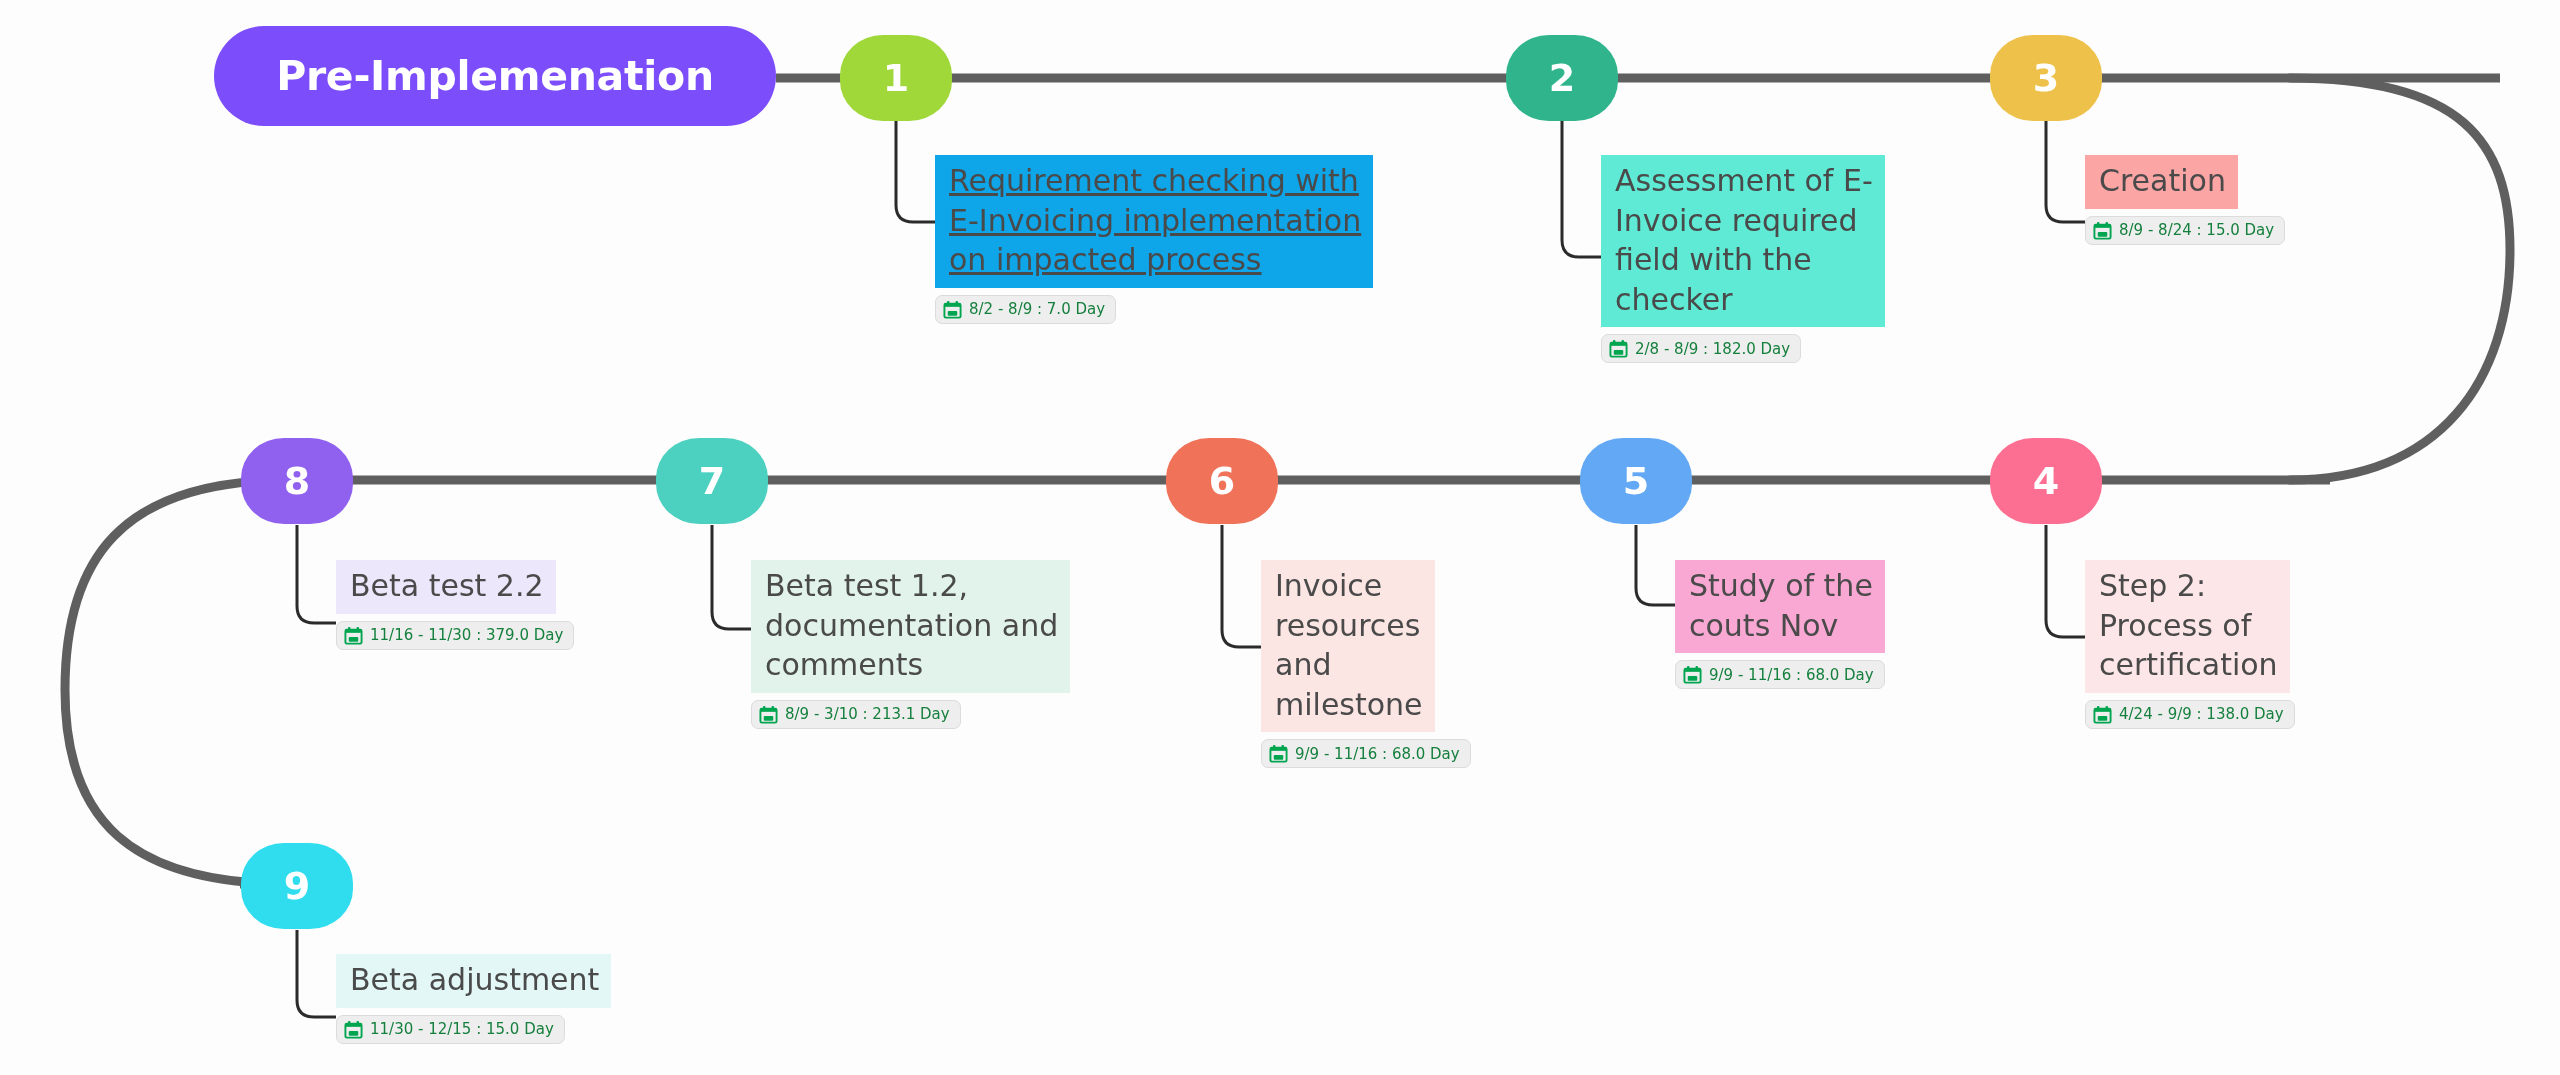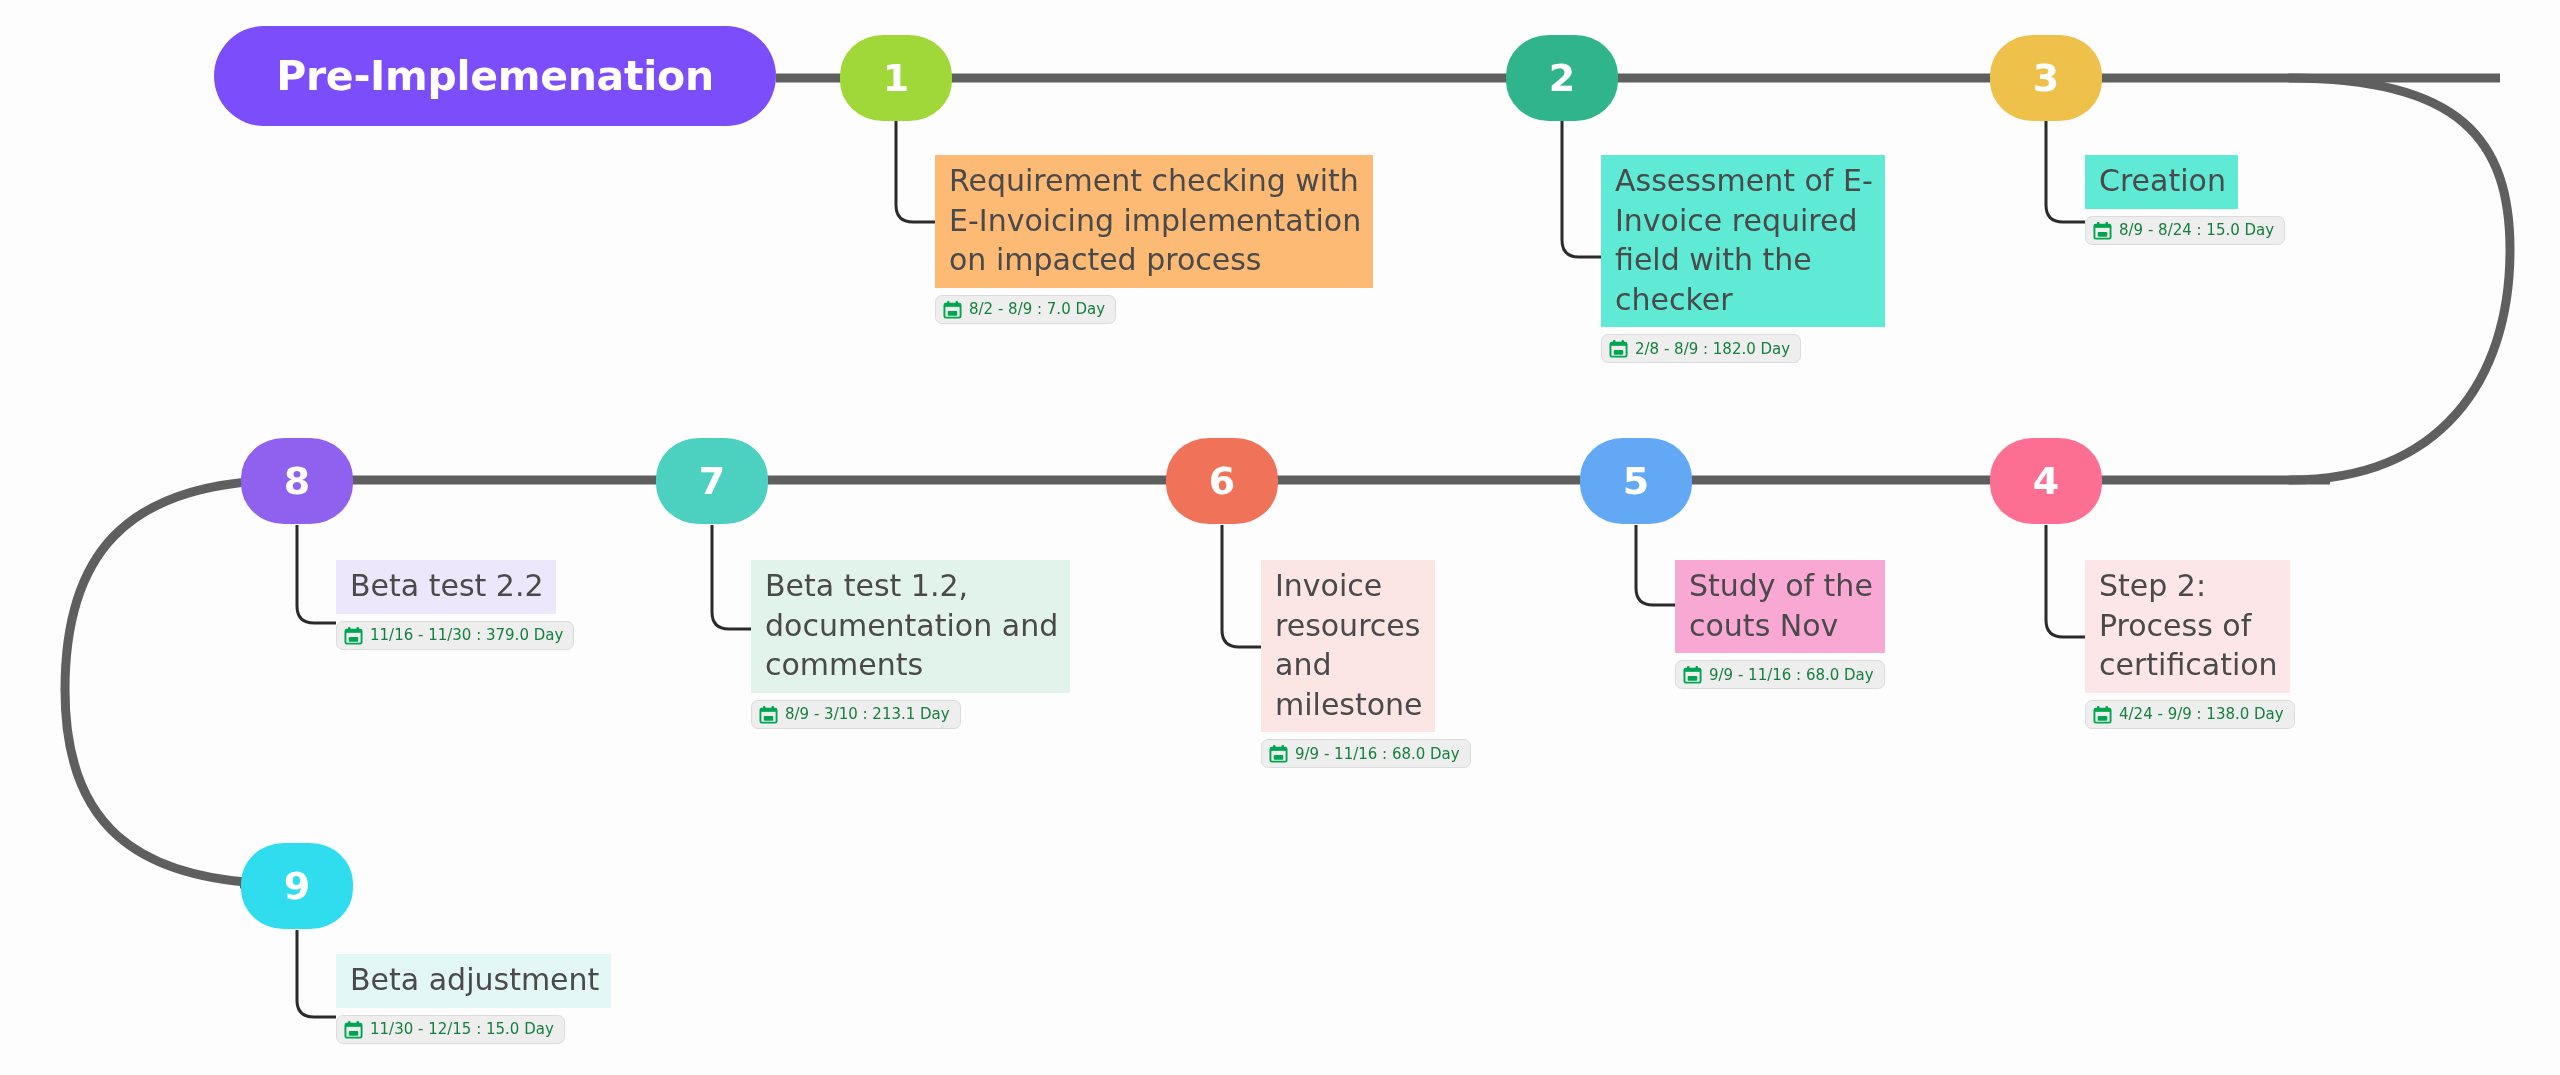--- a/index.html
+++ b/index.html
@@ -158,21 +158,21 @@
     <span class="node-num">7</span>
   </div>
   <div class="node" id="node-8" style="left: 241px; top: 438px; background: rgb(144, 97, 239);">
     <span class="node-num">8</span>
   </div>
   <div class="node" id="node-9" style="left: 241px; top: 843px; background: rgb(47, 221, 238);">
     <span class="node-num">9</span>
   </div>
 
   <div class="task" style="left:935px; top:155px;">
-    <div class="task-label" id="label-1" style="background: #fdba74;">Requirement checking with
+    <div class="task-label" id="label-1" style="background: #0ea5e9; text-decoration: underline;">Requirement checking with
 E-Invoicing implementation
 on impacted process</div>
     <div class="badge-row">
       <span class="task-badge">
         <svg class="cal-icon" viewBox="0 0 20 20">
           <rect x="1.5" y="4" width="17" height="14.5" rx="1.5" fill="none" stroke="#00a550" stroke-width="2"></rect>
           <rect x="1.5" y="4" width="17" height="3.2" fill="#00a550"></rect>
           <rect x="4.2" y="1" width="2.6" height="4.6" rx="1" fill="#00a550"></rect>
           <rect x="13.2" y="1" width="2.6" height="4.6" rx="1" fill="#00a550"></rect>
           <rect x="5" y="11.5" width="10" height="5" rx="1" fill="#00a550"></rect>
@@ -195,21 +195,21 @@
           <rect x="4.2" y="1" width="2.6" height="4.6" rx="1" fill="#00a550"></rect>
           <rect x="13.2" y="1" width="2.6" height="4.6" rx="1" fill="#00a550"></rect>
           <rect x="5" y="11.5" width="10" height="5" rx="1" fill="#00a550"></rect>
         </svg>
         <span>2/8 - 8/9 : 182.0 Day</span>
       </span>
     </div>
   </div>
 
   <div class="task" style="left:2085px; top:155px;">
-    <div class="task-label" id="label-3" style="background: #5eead4;">Creation</div>
+    <div class="task-label" id="label-3" style="background: #fca5a5;">Creation</div>
     <div class="badge-row">
       <span class="task-badge">
         <svg class="cal-icon" viewBox="0 0 20 20">
           <rect x="1.5" y="4" width="17" height="14.5" rx="1.5" fill="none" stroke="#00a550" stroke-width="2"></rect>
           <rect x="1.5" y="4" width="17" height="3.2" fill="#00a550"></rect>
           <rect x="4.2" y="1" width="2.6" height="4.6" rx="1" fill="#00a550"></rect>
           <rect x="13.2" y="1" width="2.6" height="4.6" rx="1" fill="#00a550"></rect>
           <rect x="5" y="11.5" width="10" height="5" rx="1" fill="#00a550"></rect>
         </svg>
         <span>8/9 - 8/24 : 15.0 Day</span>

